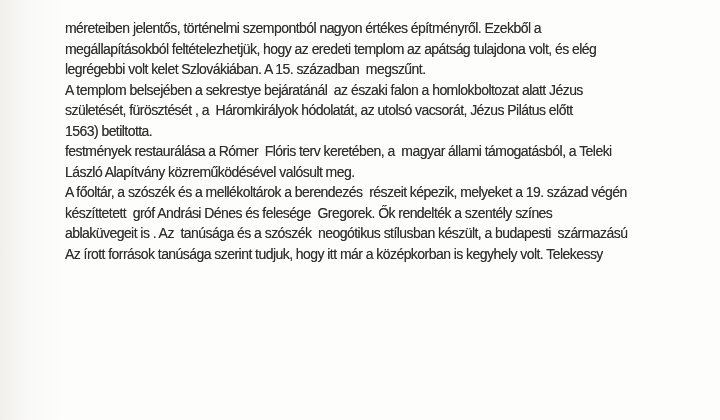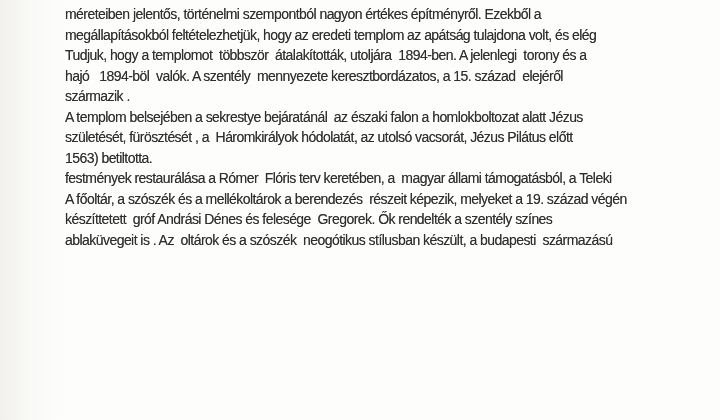--- a/index.html
+++ b/index.html
@@ -18,21 +18,21 @@
     width: 720px;
     height: 420px;
     background: linear-gradient(to right,
       rgba(210,207,202,0.28) 0px,
       rgba(222,220,216,0.12) 30px,
       rgba(255,255,255,0) 62px);
   }
   .text-block {
     position: absolute;
     left: 65px;
-    top: 4px;
+    top: 18px;
     width: 650px;
   }
   .paragraph {
     margin: 0;
     padding: 0;
   }
   .text-line {
     white-space: pre;
     font-size: 14px;
     line-height: 20.5px;
@@ -43,39 +43,39 @@
 </style>
 </head>
 <body>
 
 <div class="scan-page">
   <div class="text-block">
 
     <div class="paragraph">
       <div class="text-line">méreteiben jelentős, történelmi szempontból nagyon értékes építményről. Ezekből a</div>
       <div class="text-line">megállapításokból feltételezhetjük, hogy az eredeti templom az apátság tulajdona volt, és elég</div>
+      <div class="text-line">legrégebbi volt kelet Szlovákiában. A 15. században  megszűnt.</div>
     </div>
 
-    <div class="paragraph">
-      <div class="text-line">Tudjuk, hogy a templomot  többször  átalakították, utoljára  1894-ben. A jelenlegi  torony és a</div>
-      <div class="text-line">hajó   1894-böl  valók. A szentély  mennyezete keresztbordázatos, a 15. század  elejéről</div>
-      <div class="text-line">származik .</div>
-    </div>
 
     <div class="paragraph">
       <div class="text-line">A templom belsejében a sekrestye bejáratánál  az északi falon a homlokboltozat alatt Jézus</div>
       <div class="text-line">születését, fürösztését , a  Háromkirályok hódolatát, az utolsó vacsorát, Jézus Pilátus előtt</div>
       <div class="text-line">1563) betiltotta.</div>
     </div>
 
     <div class="paragraph">
       <div class="text-line">festmények restaurálása a Rómer  Flóris terv keretében, a  magyar állami támogatásból, a Teleki</div>
+      <div class="text-line">László Alapítvány közreműködésével valósult meg.</div>
     </div>
 
     <div class="paragraph">
       <div class="text-line">A főoltár, a szószék és a mellékoltárok a berendezés  részeit képezik, melyeket a 19. század végén</div>
       <div class="text-line">készíttetett  gróf Andrási Dénes és felesége  Gregorek. Ők rendelték a szentély színes</div>
-      <div class="text-line">ablaküvegeit is . Az  oltárok és a szószék  neogótikus stílusban készült, a budapesti  származású</div>
+      <div class="text-line">ablaküvegeit is . Az  tanúsága és a szószék  neogótikus stílusban készült, a budapesti  származású</div>
     </div>
 
+    <div class="paragraph">
+      <div class="text-line">Az írott források tanúsága szerint tudjuk, hogy itt már a középkorban is kegyhely volt. Telekessy</div>
+    </div>
 
   </div>
 </div>
 
 </body></html>

